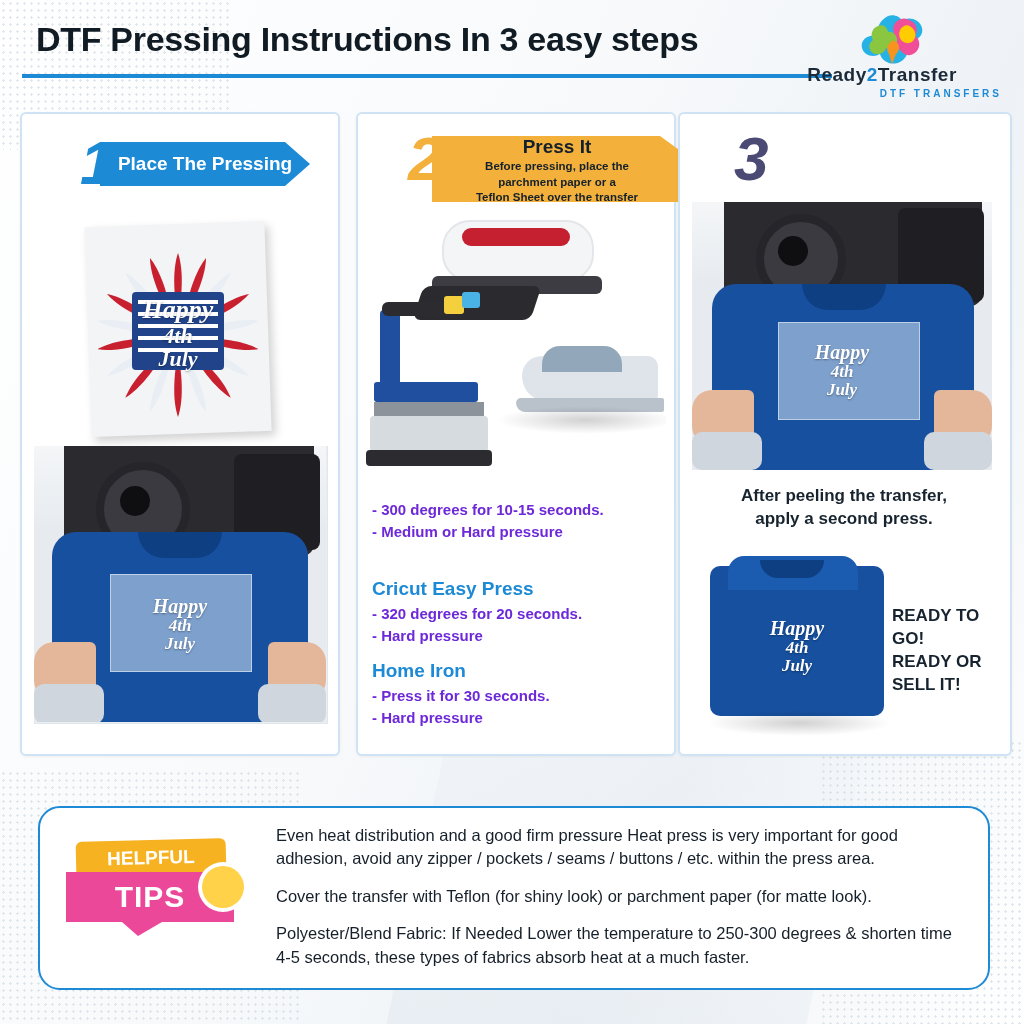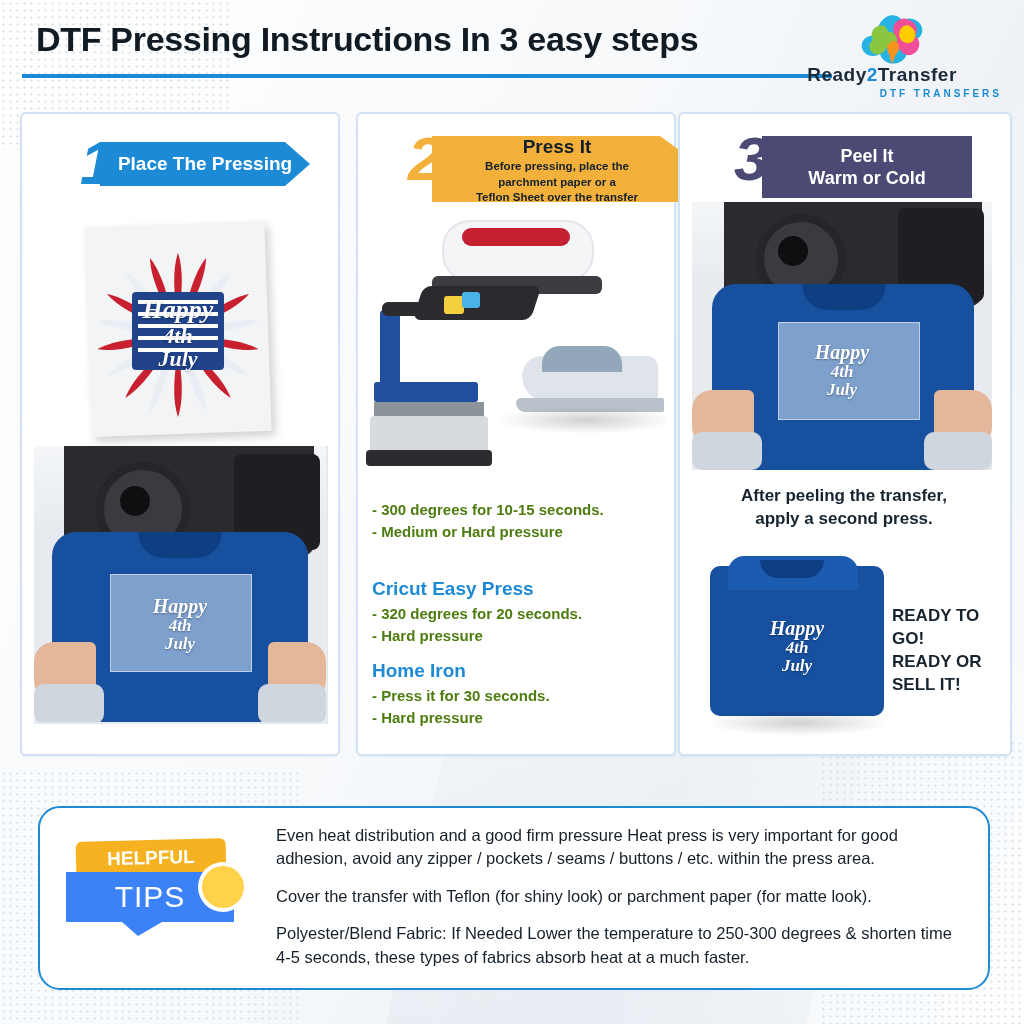--- a/index.html
+++ b/index.html
@@ -111,37 +111,37 @@
   .scriptwrap{
     position:absolute;left:0;right:0;top:30%;text-align:center;
     font-family:"Liberation Serif", serif;font-style:italic;font-weight:bold;
     color:#ffffff;text-shadow:0 1px 2px rgba(0,0,0,.35);line-height:1.05;
   }
   .shadow-el{position:absolute;background:radial-gradient(ellipse at center, rgba(0,0,0,.18), rgba(0,0,0,0) 70%);}
 
   
   .spec{position:absolute;left:14px;width:300px;}
   .spec h4{margin:0;font-size:19px;color:#1d8ad6;font-weight:bold;}
-  .spec p{margin:5px 0 0 0;font-size:15px;font-weight:bold;color:#4d7c0f;}
+  .spec p{margin:5px 0 0 0;font-size:15px;font-weight:bold;color:#6d28d9;}
 
   
   .tips{
     position:absolute;left:38px;top:806px;width:948px;height:180px;
     background:#ffffff;border:2px solid #1d8ad6;border-radius:22px;
   }
   .tipbadge{position:absolute;left:22px;top:22px;width:190px;height:140px;}
   .tb-top{
     position:absolute;left:14px;top:10px;width:150px;height:36px;background:#f6b221;
     border-radius:6px;color:#fff;font-weight:bold;font-size:19px;text-align:center;line-height:36px;
     transform:rotate(-1.5deg);
   }
   .tb-main{
-    position:absolute;left:4px;top:42px;width:168px;height:64px;background:#3b82f6;
+    position:absolute;left:4px;top:42px;width:168px;height:64px;background:#ec4899;
     clip-path:polygon(0 0,168px 0,168px 50px,96px 50px,72px 64px,56px 50px,0 50px);
-    color:#fff;font-weight:normal;font-size:30px;text-align:center;line-height:50px;letter-spacing:1px;
+    color:#fff;font-weight:bold;font-size:30px;text-align:center;line-height:50px;letter-spacing:1px;
   }
   .sun{
     position:absolute;left:140px;top:36px;width:42px;height:42px;border-radius:50%;
     background:#ffd24a;box-shadow:0 0 0 4px #fff;
   }
   .tiptext{position:absolute;left:236px;top:16px;width:690px;}
   .tiptext p{margin:0 0 14px 0;font-size:16.5px;line-height:1.42;color:#16202a;}
 </style>
 </head>
 <body>
@@ -300,24 +300,20 @@
   </div>
   <div class="spec" style="top:546px;">
     <h4>Home Iron</h4>
     <p>- Press it for 30 seconds.</p>
     <p>- Hard pressure</p>
   </div>
 </div>
 
 <div class="col" id="col3">
   <div class="step-num" id="n3">3</div>
-  <div class="ribbon" id="r3">
-    <div>Peel It</div>
-    <div>Warm or Cold</div>
-  </div>
 
   <div class="imgframe" style="left:12px;top:88px;width:300px;height:268px;background:#eef1f4;">
     <div style="position:absolute;inset:0;background:linear-gradient(180deg,#f4f6f8 0%, #e7ebef 30%, #e7ebef 100%);"></div>
     <div style="position:absolute;left:32px;top:0px;width:258px;height:104px;background:#2b2b2f;border-radius:0 0 12px 12px;"></div>
     <div style="position:absolute;left:64px;top:12px;width:74px;height:74px;border-radius:50%;background:#3a3a40;border:8px solid #26262a;"></div>
     <div style="position:absolute;left:86px;top:34px;width:30px;height:30px;border-radius:50%;background:#0f0f12;"></div>
     <div style="position:absolute;left:206px;top:6px;width:86px;height:94px;background:#1f1f23;border-radius:8px;"></div>
     <div style="position:absolute;left:20px;top:82px;width:262px;height:186px;background:#17509f;border-radius:24px 24px 6px 6px;"></div>
     <div style="position:absolute;left:110px;top:82px;width:84px;height:26px;background:#0f3f83;border-radius:0 0 40px 40px;"></div>
     <div style="position:absolute;left:86px;top:120px;width:140px;height:96px;background:rgba(210,226,240,.55);border:1px solid rgba(255,255,255,.5);"></div>

